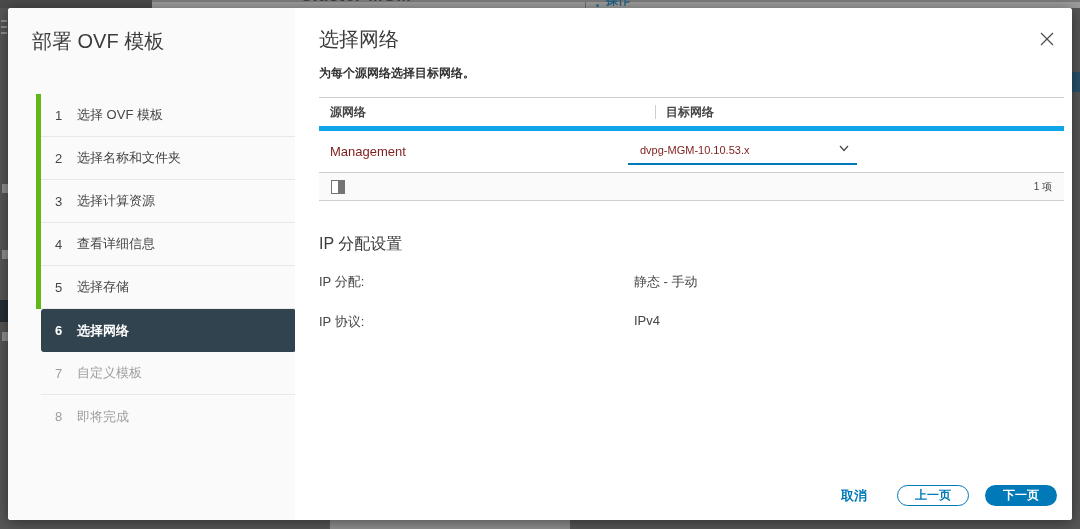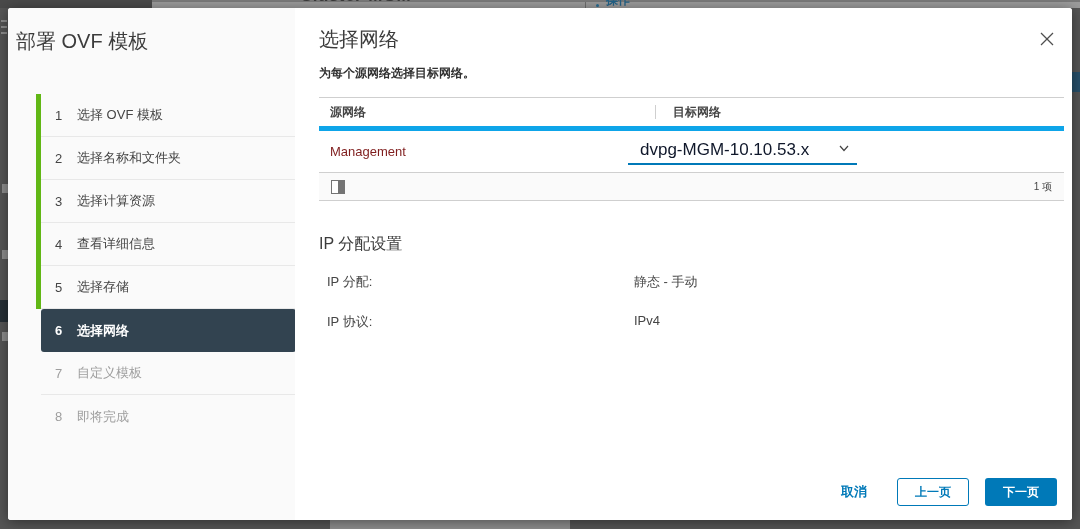--- a/index.html
+++ b/index.html
@@ -28,65 +28,65 @@
 
   
   .dialog {
     position:absolute; left:8px; top:8px; width:1064px; height:512px;
     background:#fff; border-radius:3px; overflow:hidden;
     box-shadow:0 2px 14px rgba(0,0,0,.45);
   }
 
   
   .sidebar { position:absolute; left:0; top:0; width:287px; height:512px; background:#fafafa; }
-  .dlg-title { position:absolute; left:8px; top:20px; font-size:20px; font-weight:300; color:#3c3c3c; white-space:nowrap; }
+  .dlg-title { position:absolute; left:24px; top:20px; font-size:20px; font-weight:300; color:#3c3c3c; white-space:nowrap; }
   .steps { position:absolute; left:28px; top:86px; width:260px; }
   .progress { position:absolute; left:0; top:0; width:5px; height:215px; background:#61b715; }
   .step { height:43px; margin-left:5px; display:flex; align-items:center; padding-left:14px;
           border-bottom:1px solid #e8e8e8; font-size:13px; color:#454545; cursor:default; }
   .step-num { width:14px; margin-right:8px; flex:none; }
   .step.active { background:#324350; color:#fff; font-weight:700; border-bottom:none; border-radius:3px; }
   .step.disabled { color:#9e9e9e; }
   .step.last { border-bottom:none; }
 
   
   .main { position:absolute; left:287px; top:0; width:777px; height:512px; background:#fff; }
   .main-title { position:absolute; left:24px; top:18px; font-size:20px; font-weight:300; color:#3c3c3c; }
   .main-sub { position:absolute; left:24px; top:57px; font-size:12px; font-weight:600; color:#313131; }
   .close-btn { position:absolute; right:16px; top:22px; width:18px; height:18px; cursor:pointer; }
 
   
   .grid { position:absolute; left:24px; right:8px; top:89px; border-top:1px solid #cfcfcf; }
   .grid-head { position:relative; display:flex; height:33px; align-items:center; border-bottom:5px solid #0ea5e9; }
   .grid-head .c1 { width:336px; padding-left:11px; font-size:12px; font-weight:700; color:#454545; }
-  .grid-head .c2 { flex:1; padding-left:18px; font-size:12px; font-weight:700; color:#454545; }
+  .grid-head .c2 { flex:1; padding-left:11px; font-size:12px; font-weight:700; color:#454545; }
   .head-sep { position:absolute; left:336px; top:7px; bottom:7px; width:1px; background:#cfcfcf; }
   .grid-row { position:relative; height:41px; display:flex; align-items:center; }
   .grid-row .c1 { width:336px; padding-left:11px; font-size:13px; color:#7f1d1d; }
   .select { position:absolute; left:309px; top:7px; width:229px; height:27px;
             border-bottom:2px solid #0079b8; display:flex; align-items:center;
             padding:0 6px 2px 12px; cursor:pointer; }
-  .select-value { flex:1; font-size:17px; color:#0f172a; white-space:nowrap; overflow:hidden; }
+  .select-value { flex:1; font-size:11px; color:#7f1d1d; white-space:nowrap; overflow:hidden; }
   .grid-foot { height:29px; background:#fafafa; border-top:1px solid #cfcfcf; border-bottom:1px solid #cfcfcf;
                display:flex; align-items:center; justify-content:space-between; padding:0 12px; }
   .count { font-size:10px; color:#454545; }
   .col-icon { width:14px; height:14px; border:1px solid #747474; position:relative; background:#fff; cursor:pointer; }
   .col-icon::after { content:""; position:absolute; right:0; top:0; width:6px; height:100%; background:#747474; }
 
   
   .ip-title { position:absolute; left:24px; top:226px; font-size:16px; font-weight:400; color:#3c3c3c; }
   .ip-row { position:absolute; left:24px; right:8px; height:18px; }
   .ip-row.r1 { top:265px; } .ip-row.r2 { top:305px; }
-  .ip-label { position:absolute; left:8px; font-size:13px; color:#454545; }
+  .ip-label { position:absolute; left:0; font-size:13px; color:#454545; }
   .ip-value { position:absolute; left:315px; font-size:13px; color:#454545; }
 
   
   .footer { position:absolute; right:15px; bottom:14px; display:flex; align-items:center; }
   .btn-link { color:#0079b8; font-size:13px; font-weight:600; margin-right:30px; cursor:pointer; }
-  .btn { width:72px; height:28px; border-radius:3px; font-size:12px; font-weight:700;
+  .btn { width:72px; height:21px; border-radius:14px; font-size:12px; font-weight:700;
          display:flex; align-items:center; justify-content:center; cursor:pointer; }
   .btn.outline { border:1px solid #0079b8; color:#0079b8; background:#fff; }
   .btn.solid { background:#0079b8; color:#fff; margin-left:16px; }
 </style>
 </head>
 <body>
 
 <div class="bd-top">
   <div class="bd-top-shade"></div>
   <div class="bd-top-dark"></div>

